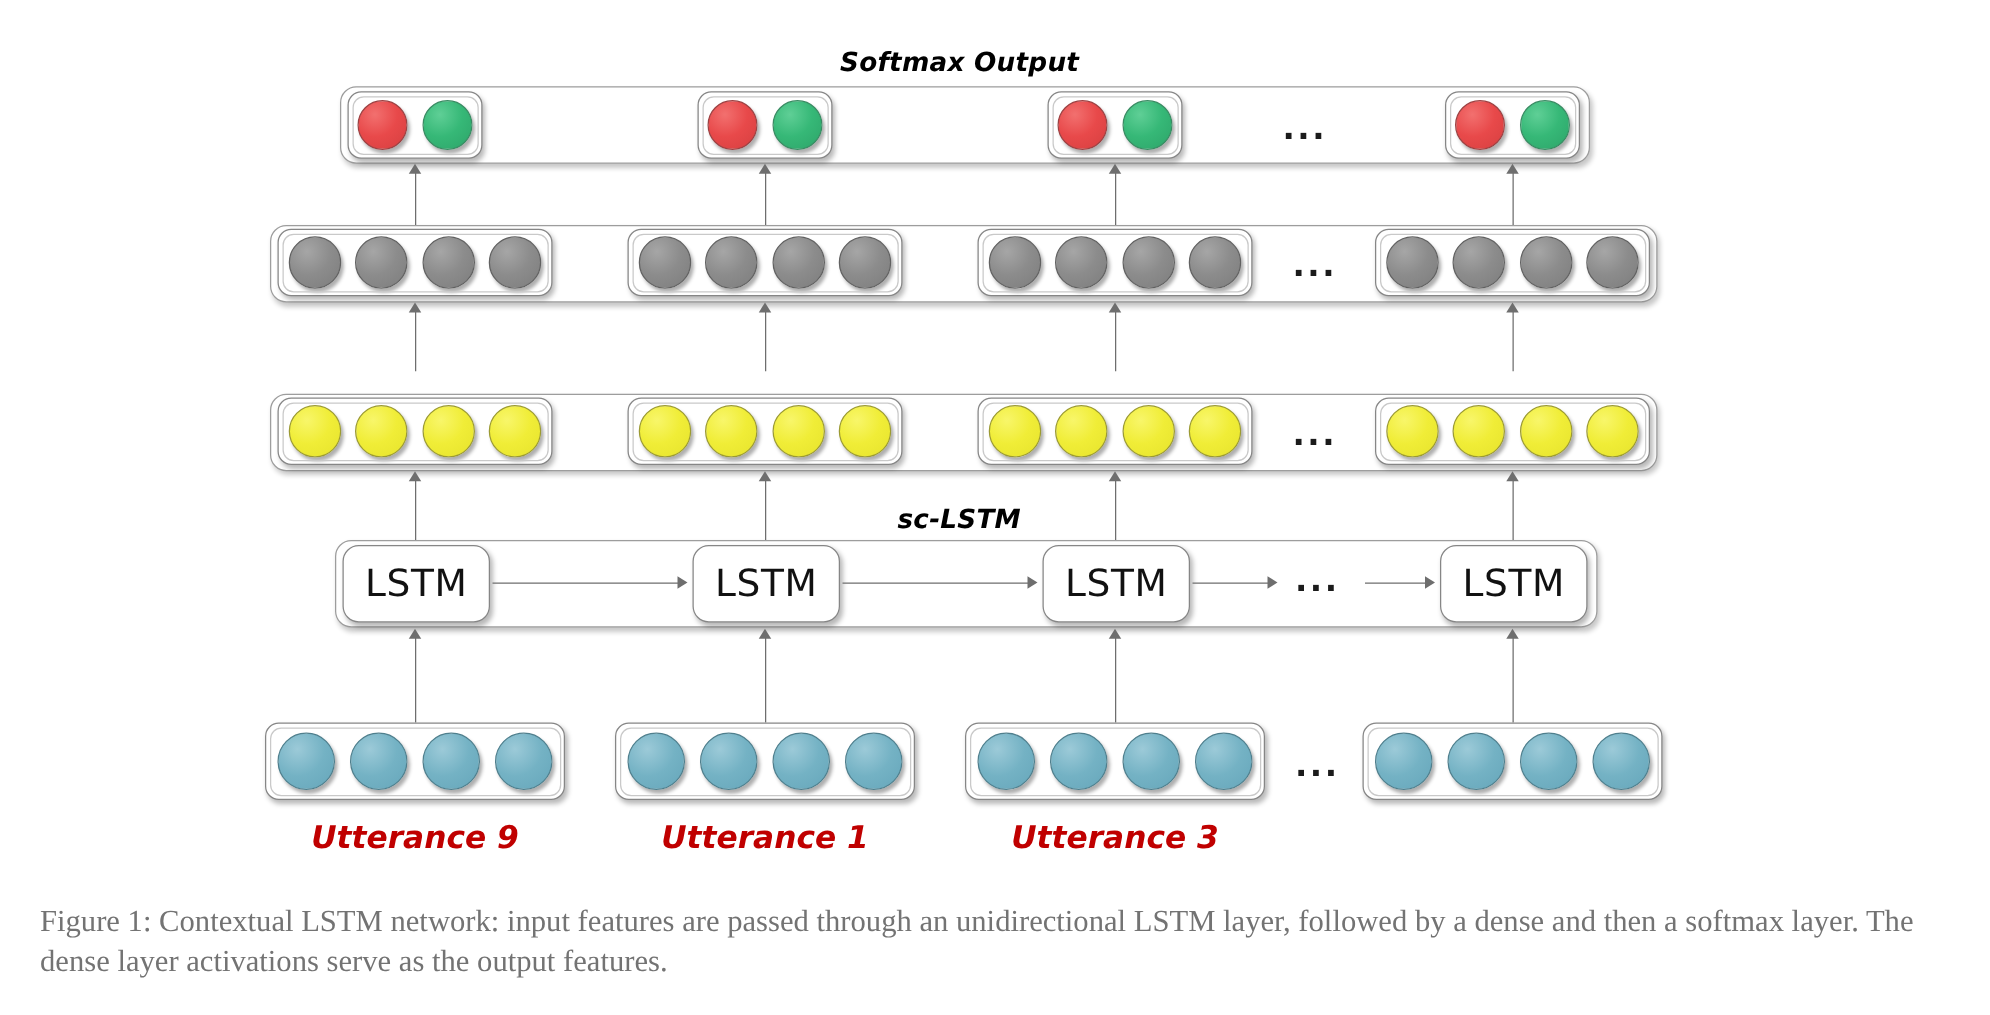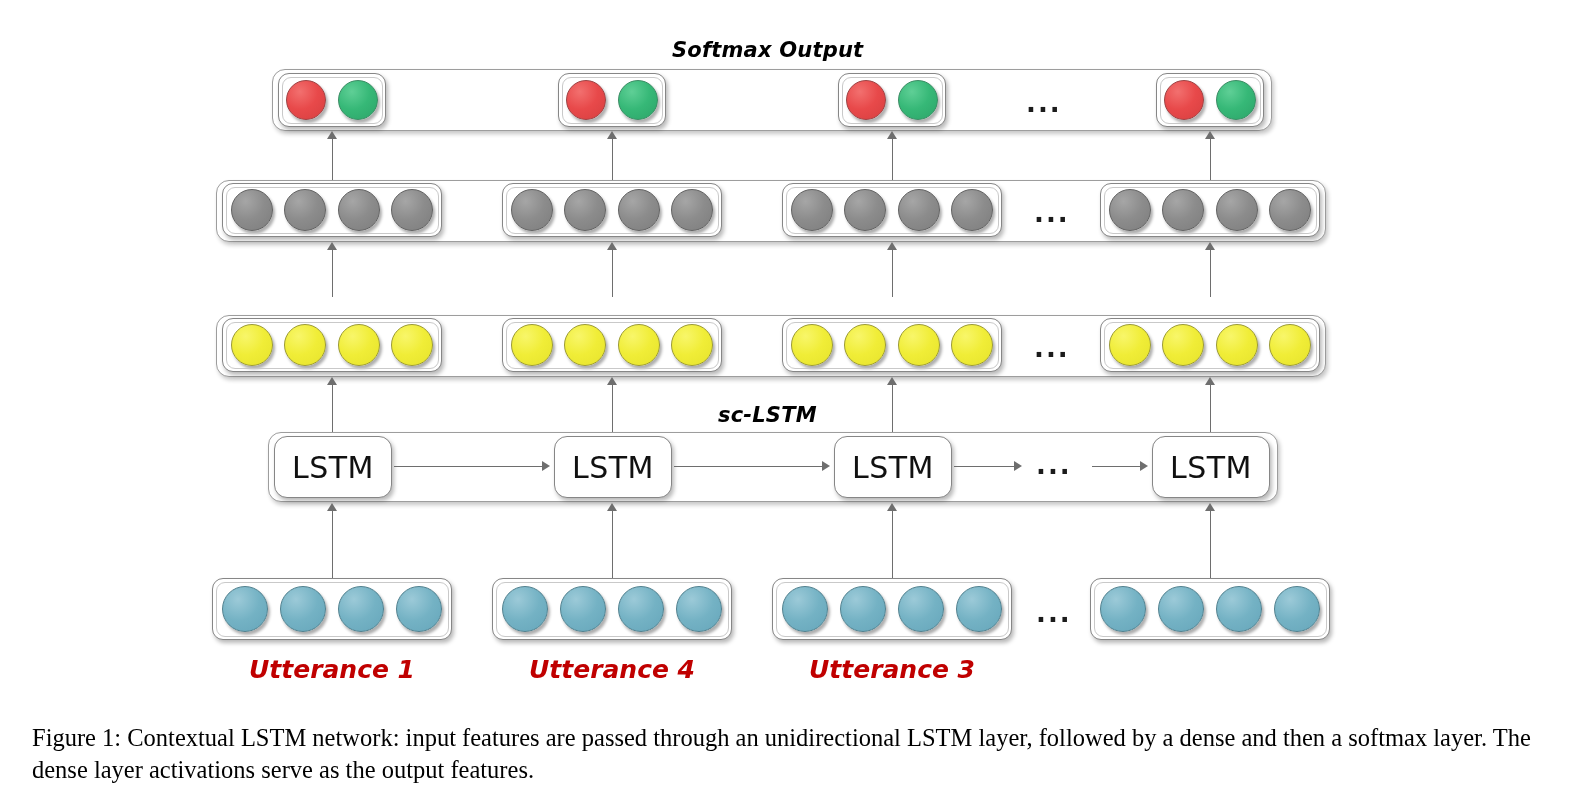--- a/index.html
+++ b/index.html
@@ -162,21 +162,21 @@
 
   
   .caption {
     position: absolute;
     left: 32px;
     top: 722px;
     width: 1530px;
     font-family: "Liberation Serif", serif;
     font-size: 24.5px;
     line-height: 1.32;
-    color: #000000;
+    color: #737373;
     text-align: left;
   }
 </style>
 </head>
 <body>
 
 <div id="figure">
 
   <div class="layer-title" style="left:672px; top:38px;">Softmax Output</div>
 
@@ -344,19 +344,19 @@
     <span class="node blue" style="width:46px; height:46px;"></span>
   </div>
   <div class="ellipsis" style="left:1036px; top:600px;">...</div>
   <div class="group-box inner-rim" style="left:1090px; top:578px; width:240px; height:62px; padding:0 9px;">
     <span class="node blue" style="width:46px; height:46px;"></span>
     <span class="node blue" style="width:46px; height:46px;"></span>
     <span class="node blue" style="width:46px; height:46px;"></span>
     <span class="node blue" style="width:46px; height:46px;"></span>
   </div>
 
-  <div class="utt-label" style="left:212px; top:655px; width:240px;">Utterance 1</div>
-  <div class="utt-label" style="left:492px; top:655px; width:240px;">Utterance 4</div>
+  <div class="utt-label" style="left:212px; top:655px; width:240px;">Utterance 9</div>
+  <div class="utt-label" style="left:492px; top:655px; width:240px;">Utterance 1</div>
   <div class="utt-label" style="left:772px; top:655px; width:240px;">Utterance 3</div>
 
   <div class="caption">Figure 1: Contextual LSTM network: input features are passed through an unidirectional LSTM layer, followed by a dense and then a softmax layer. The dense layer activations serve as the output features.</div>
 
 </div>
 
 </body></html>

